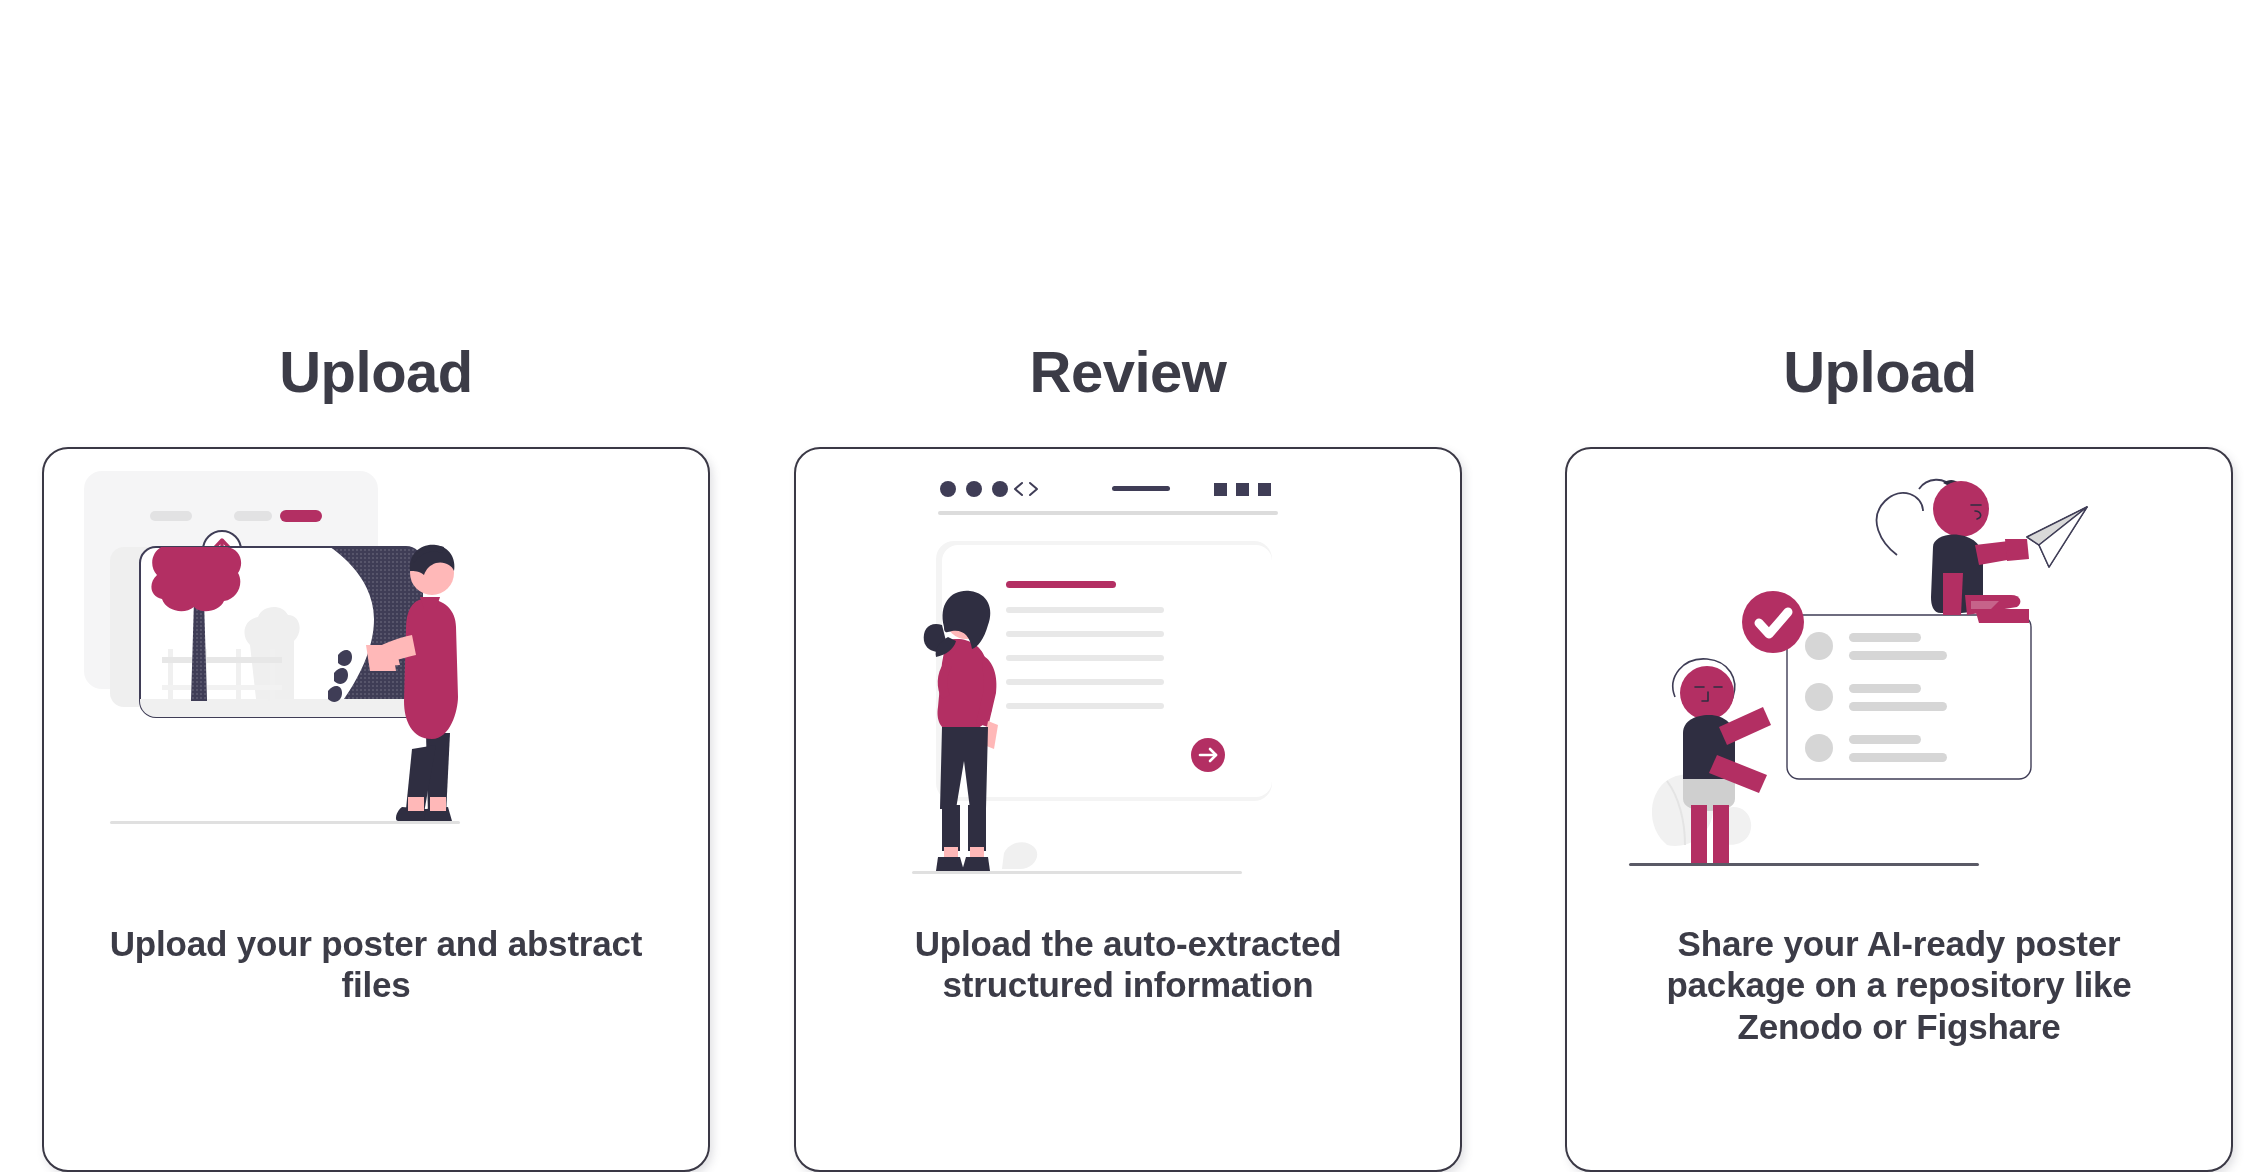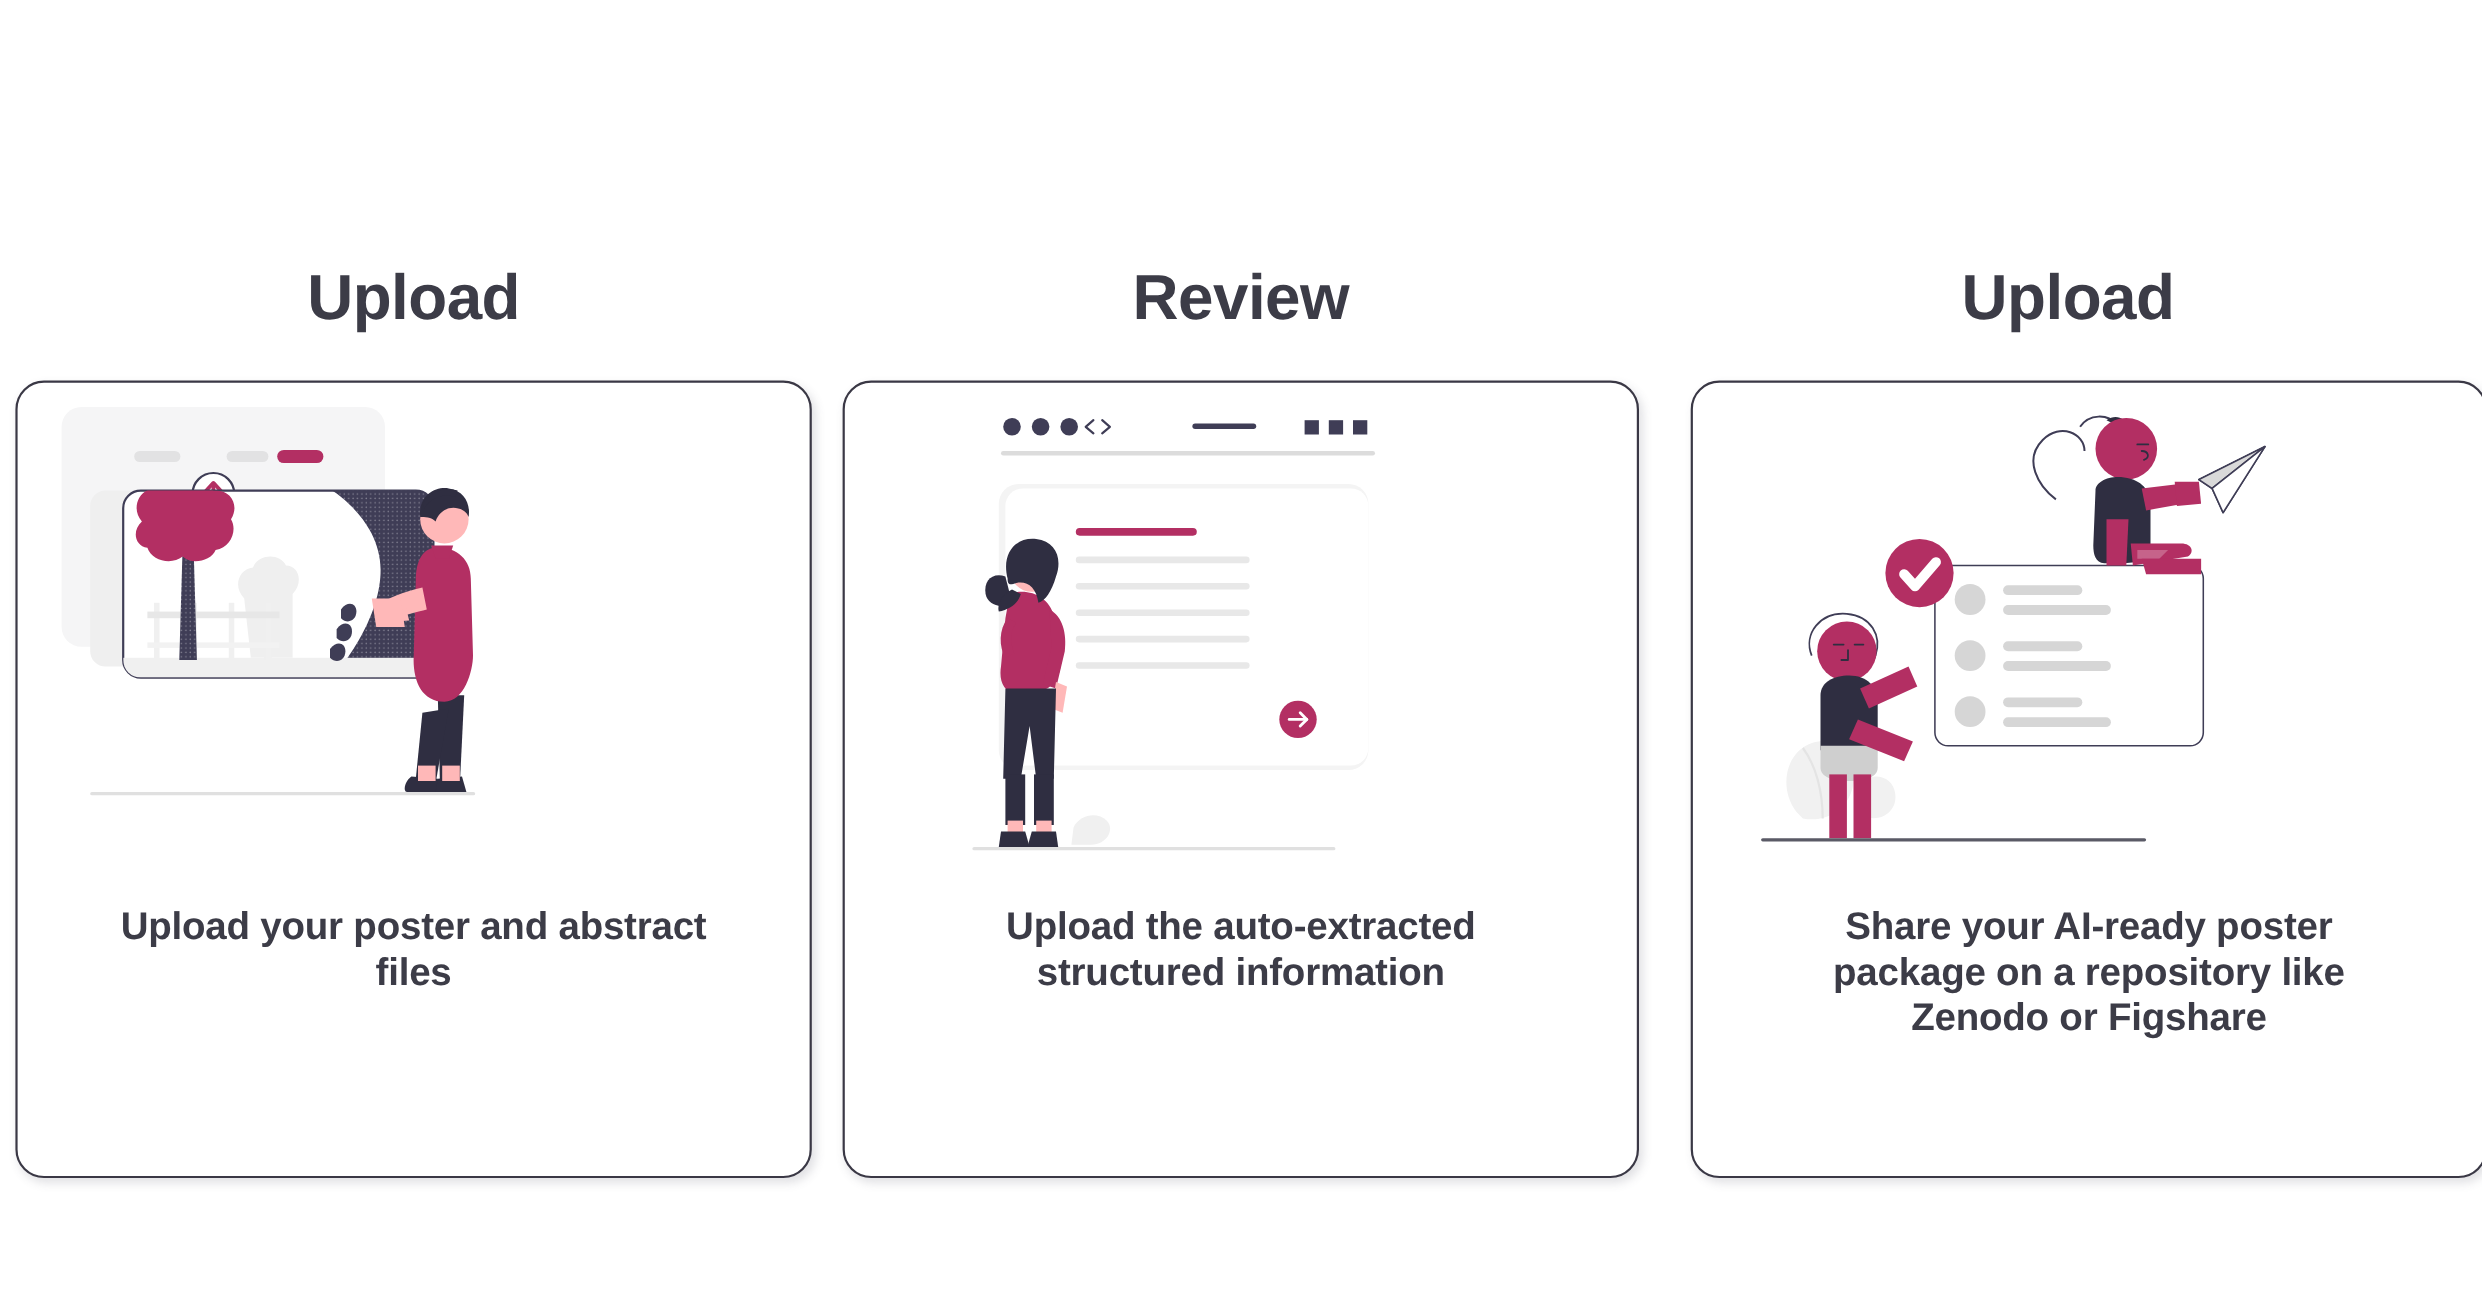--- a/index.html
+++ b/index.html
@@ -16,21 +16,21 @@
   }
 
   .steps-row {
     position: absolute;
     left: 0;
     top: 0;
     width: 2256px;
     height: 1172px;
     display: flex;
     flex-direction: row;
-    align-items: center;
+    align-items: flex-end;
     justify-content: center;
     gap: 108px;
     padding-top: 140px;
     box-sizing: border-box;
   }
 
   .step {
     width: 644px;
     display: flex;
     flex-direction: column;
@@ -41,21 +41,21 @@
     font-size: 58px;
     font-weight: 700;
     color: #3c3c47;
     letter-spacing: -0.5px;
     line-height: 1;
     margin: 0 0 46px 0;
     text-align: center;
   }
 
   .step-card {
-    width: 724px;
+    width: 668px;
     box-sizing: border-box;
     border: 2px solid #3a3845;
     border-radius: 26px;
     background: #ffffff;
     box-shadow: 3px 4px 9px rgba(80, 80, 95, 0.17);
     padding: 0;
     display: flex;
     flex-direction: column;
     align-items: center;
   }

